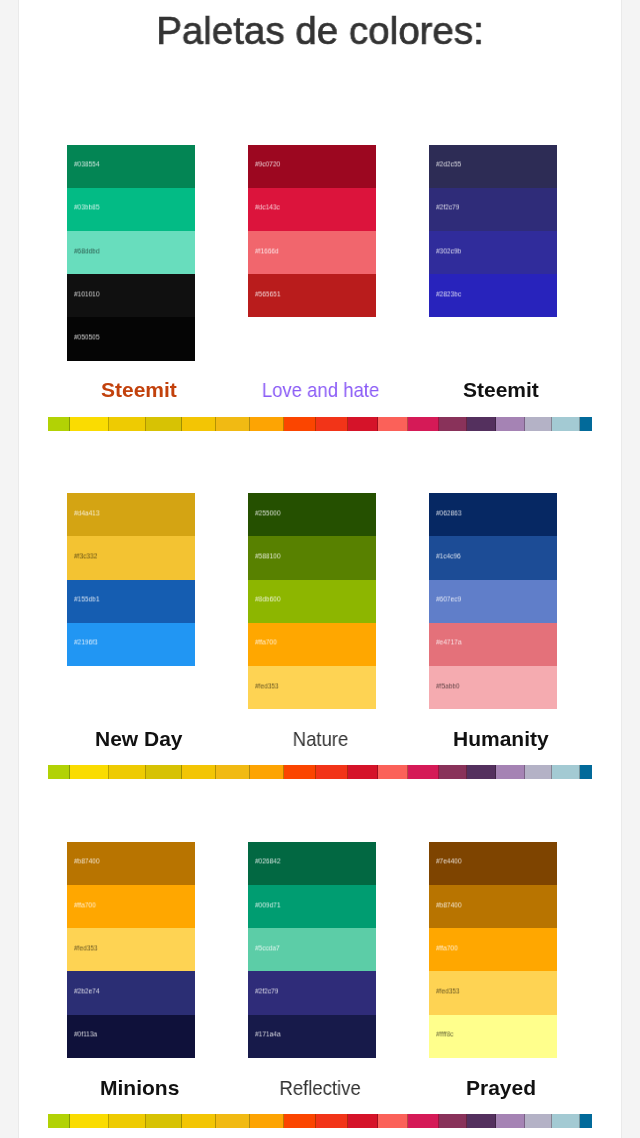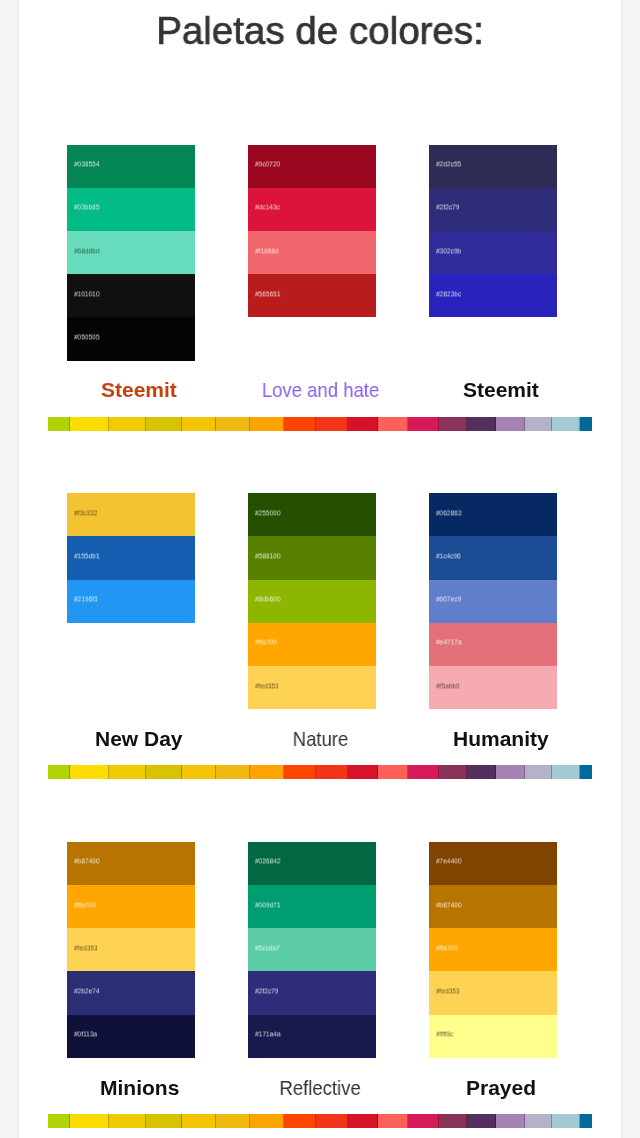--- a/index.html
+++ b/index.html
@@ -105,20 +105,23 @@
         <div class="sw" style="background:#2823bc">
             <span class="ink-light" style="color:rgba(255,255,255,0.82)">#2823bc</span>
           </div>
       </div>
       <div class="pname bold" style="color: rgb(17, 17, 17);"><span>Steemit</span></div>
     </div>
   </div>
   <div class="group" style="top:493.3px">
     <div class="palette" style="left:48.2px">
       <div class="block">
+        <div class="sw" style="background:#d4a413">
+            <span class="ink-light" style="color:rgba(255,255,255,0.82)">#d4a413</span>
+          </div>
         <div class="sw" style="background:#f3c332">
             <span class="ink-dark" style="color:rgba(0,0,0,0.62)">#f3c332</span>
           </div>
         <div class="sw" style="background:#155db1">
             <span class="ink-light" style="color:rgba(255,255,255,0.82)">#155db1</span>
           </div>
         <div class="sw" style="background:#2196f3">
             <span class="ink-light" style="color:rgba(255,255,255,0.82)">#2196f3</span>
           </div>
       </div>

